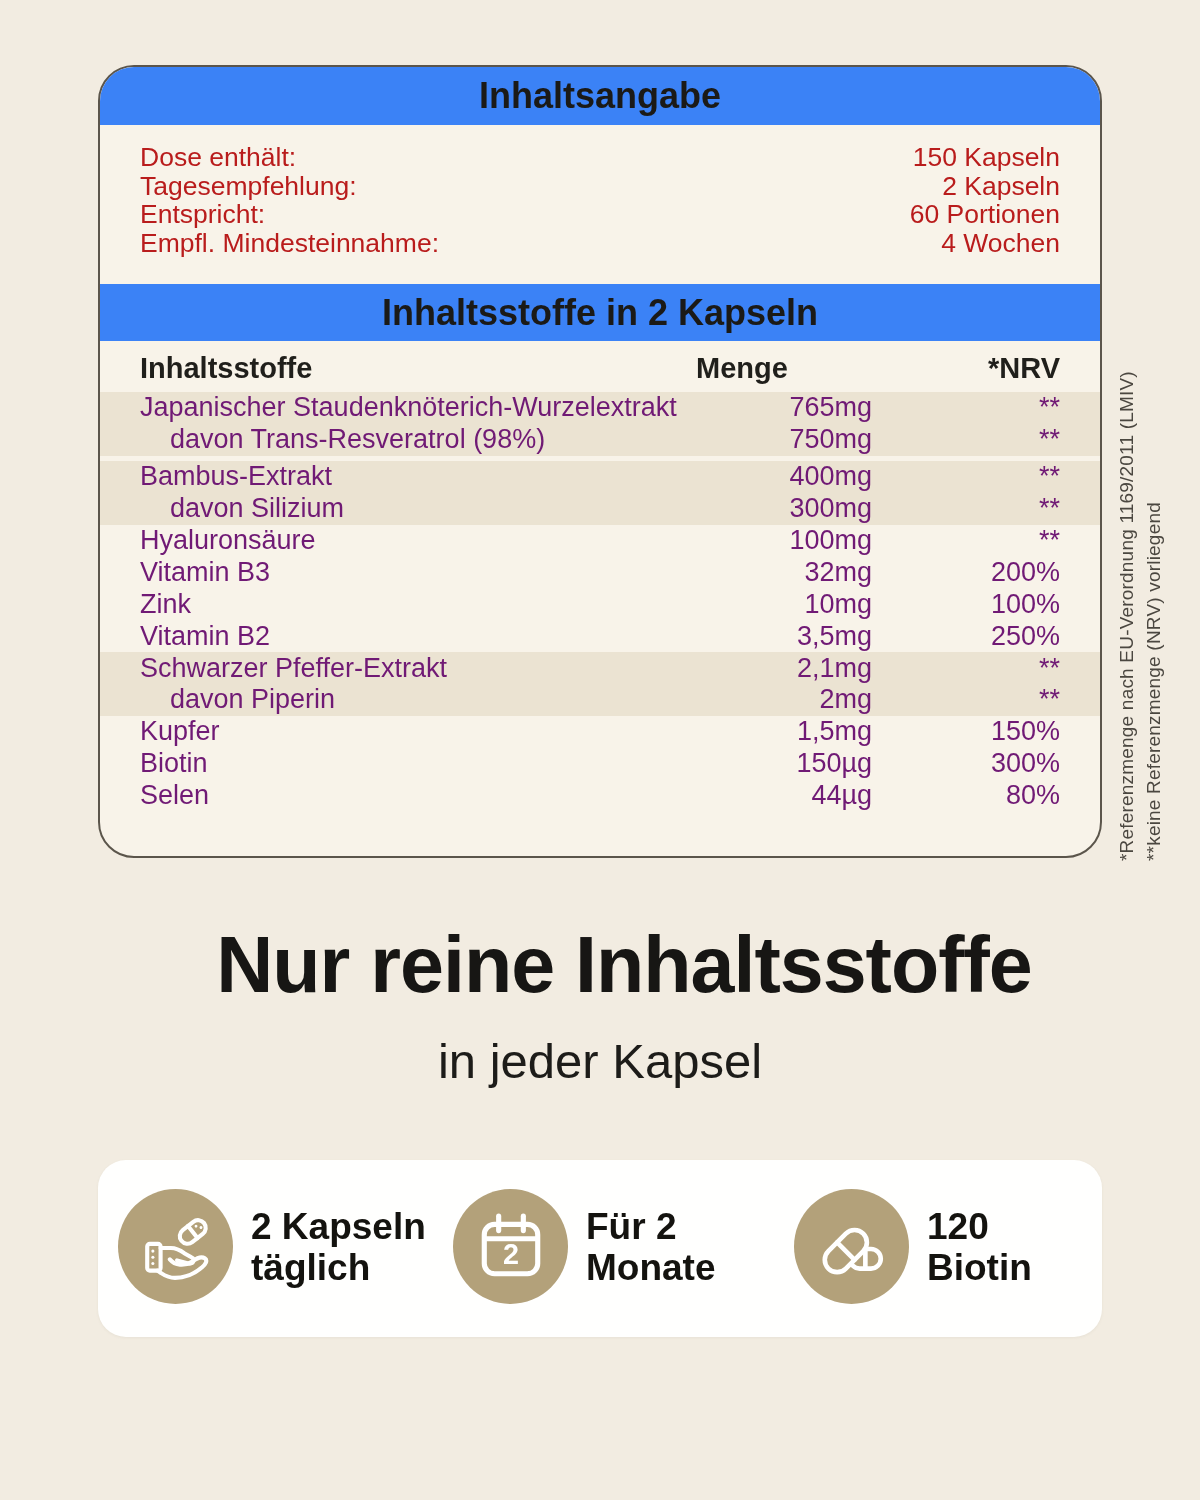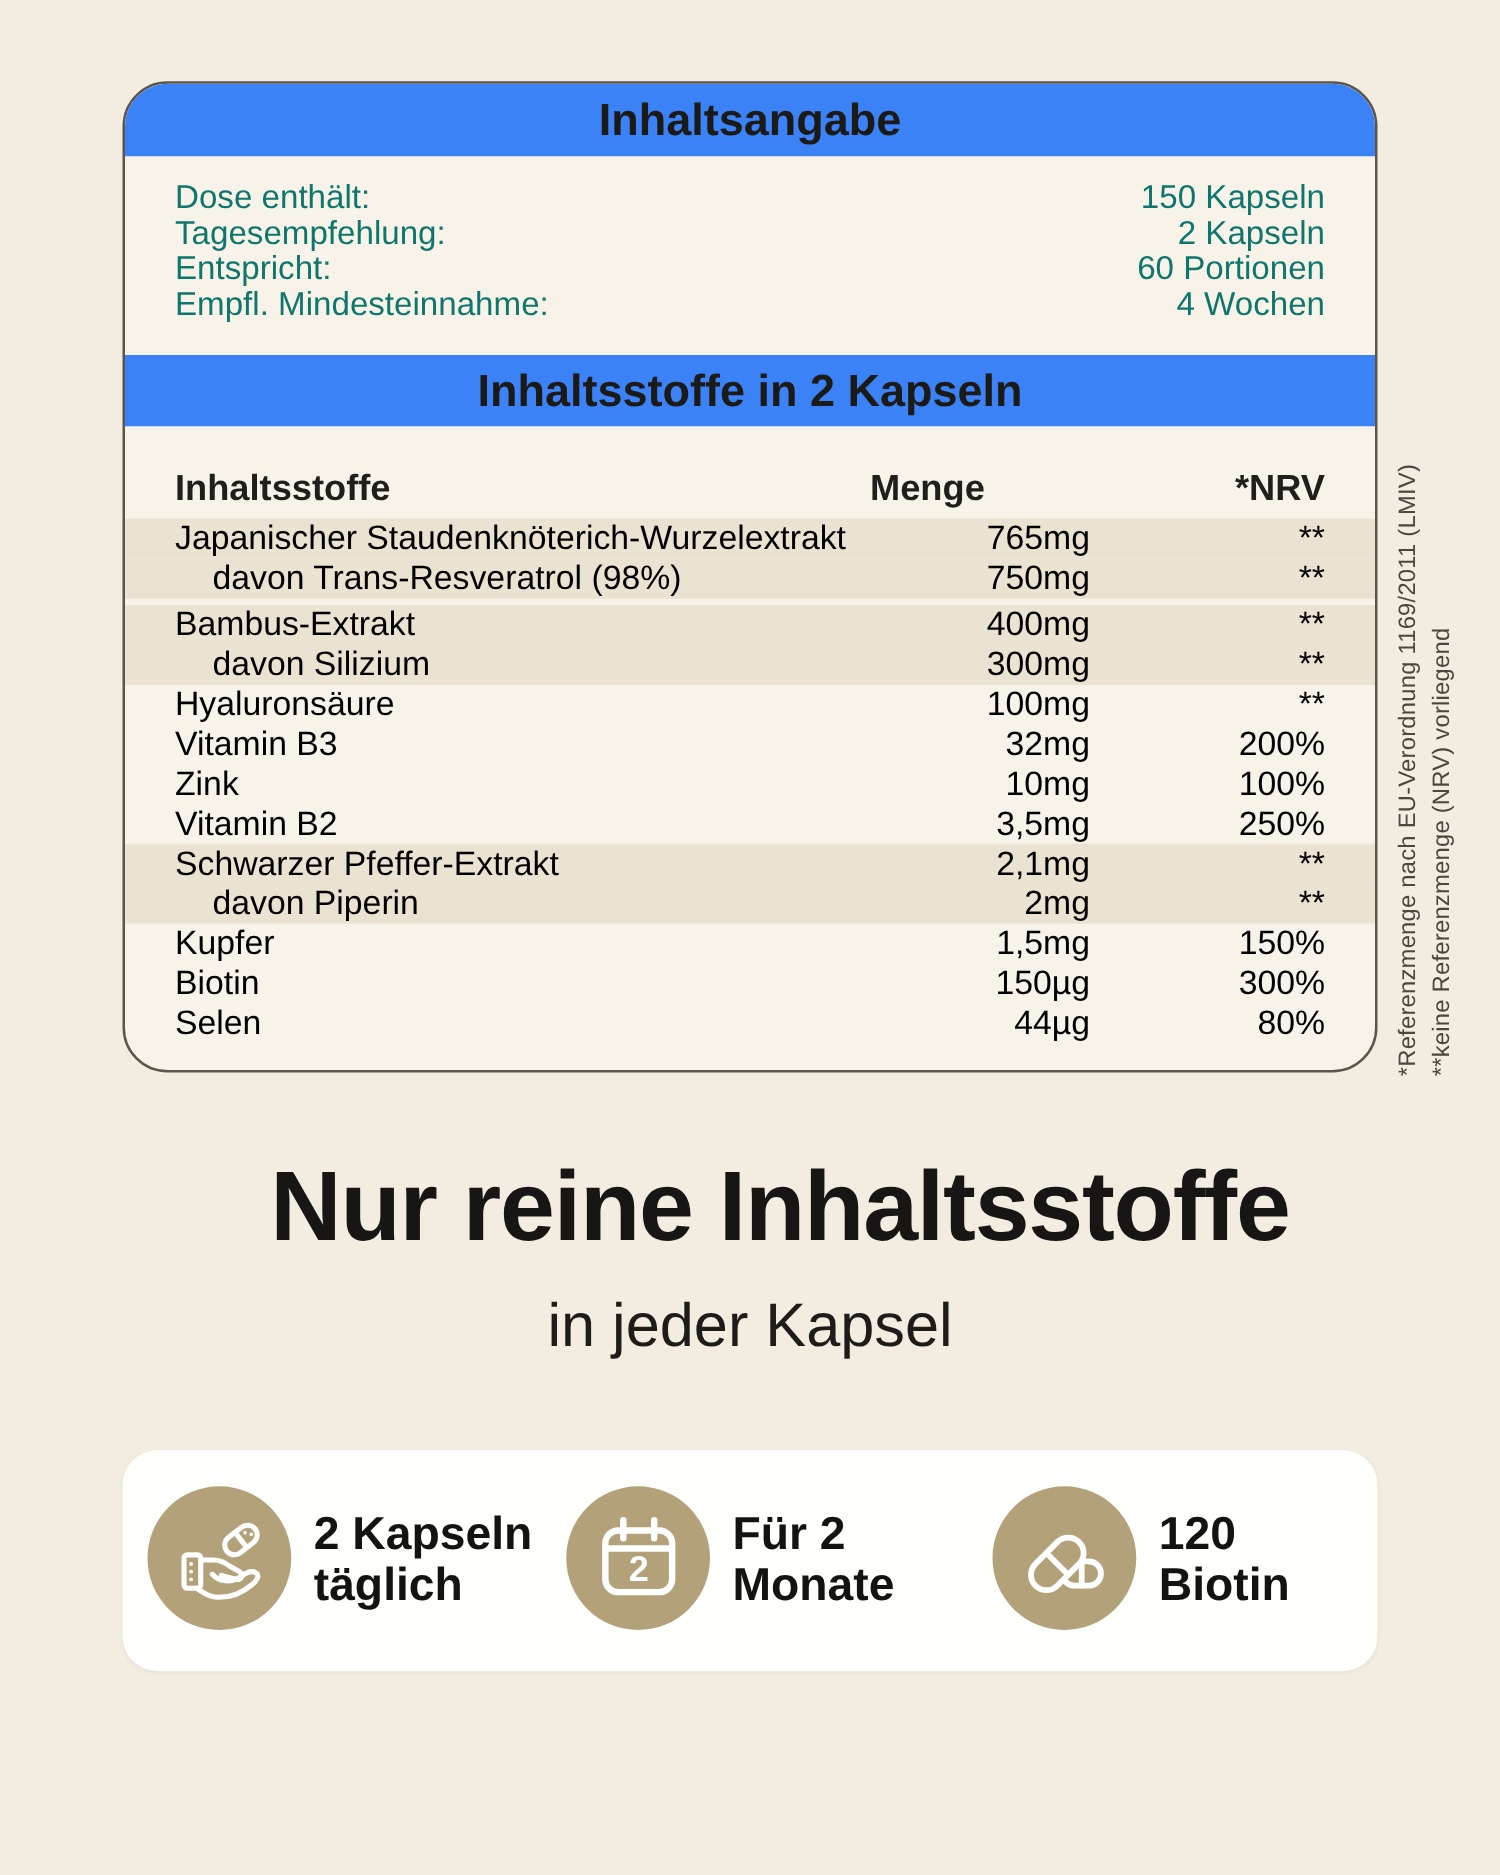--- a/index.html
+++ b/index.html
@@ -12,27 +12,27 @@
   
   .facts-card{
     position:absolute;left:98px;top:65px;width:1004px;height:793px;
     box-sizing:border-box;background:#f8f3e9;
     border:2px solid #5b554b;border-radius:36px;overflow:hidden;
   }
   .band{background:#3b82f6;text-align:center;font-weight:bold;color:#1b1a17;}
   .band1{height:58px;line-height:58px;font-size:36px;}
   .band2{height:57px;line-height:57px;font-size:36px;}
   .info-rows{height:159px;box-sizing:border-box;padding:18px 40px 0;}
-  .info-row{display:flex;justify-content:space-between;font-size:26.5px;line-height:28.6px;color:#0f766e;}
-  .thead{display:flex;align-items:center;margin-top:26px;height:48px;padding:0 40px;
+  .info-row{display:flex;justify-content:space-between;font-size:26.5px;line-height:28.6px;color:#b91c1c;}
+  .thead{display:flex;align-items:center;margin-top:3px;height:48px;padding:0 40px;
          font-weight:bold;font-size:29px;color:#201f1b;}
   .c-name{flex:1;text-align:left;}
   .c-amount{width:176px;text-align:left;}
   .c-nrv{width:188px;text-align:right;}
-  .trow{display:flex;align-items:center;height:31.9px;padding:0 40px;font-size:27px;color:#000000;}
+  .trow{display:flex;align-items:center;height:31.9px;padding:0 40px;font-size:27px;color:#701a75;}
   .trow .tname{flex:1;}
   .trow .tamount{width:176px;text-align:right;}
   .trow .tnrv{width:188px;text-align:right;}
   .trow.shaded{background:#ebe3d2;}
   .trow.indent .tname{padding-left:30px;}
   .trow.divider-after{border-bottom:5px solid #f8f3e9;}
   
   .footnotes{
     position:absolute;left:1114px;top:861px;width:505px;
     transform:rotate(-90deg);transform-origin:0 0;

